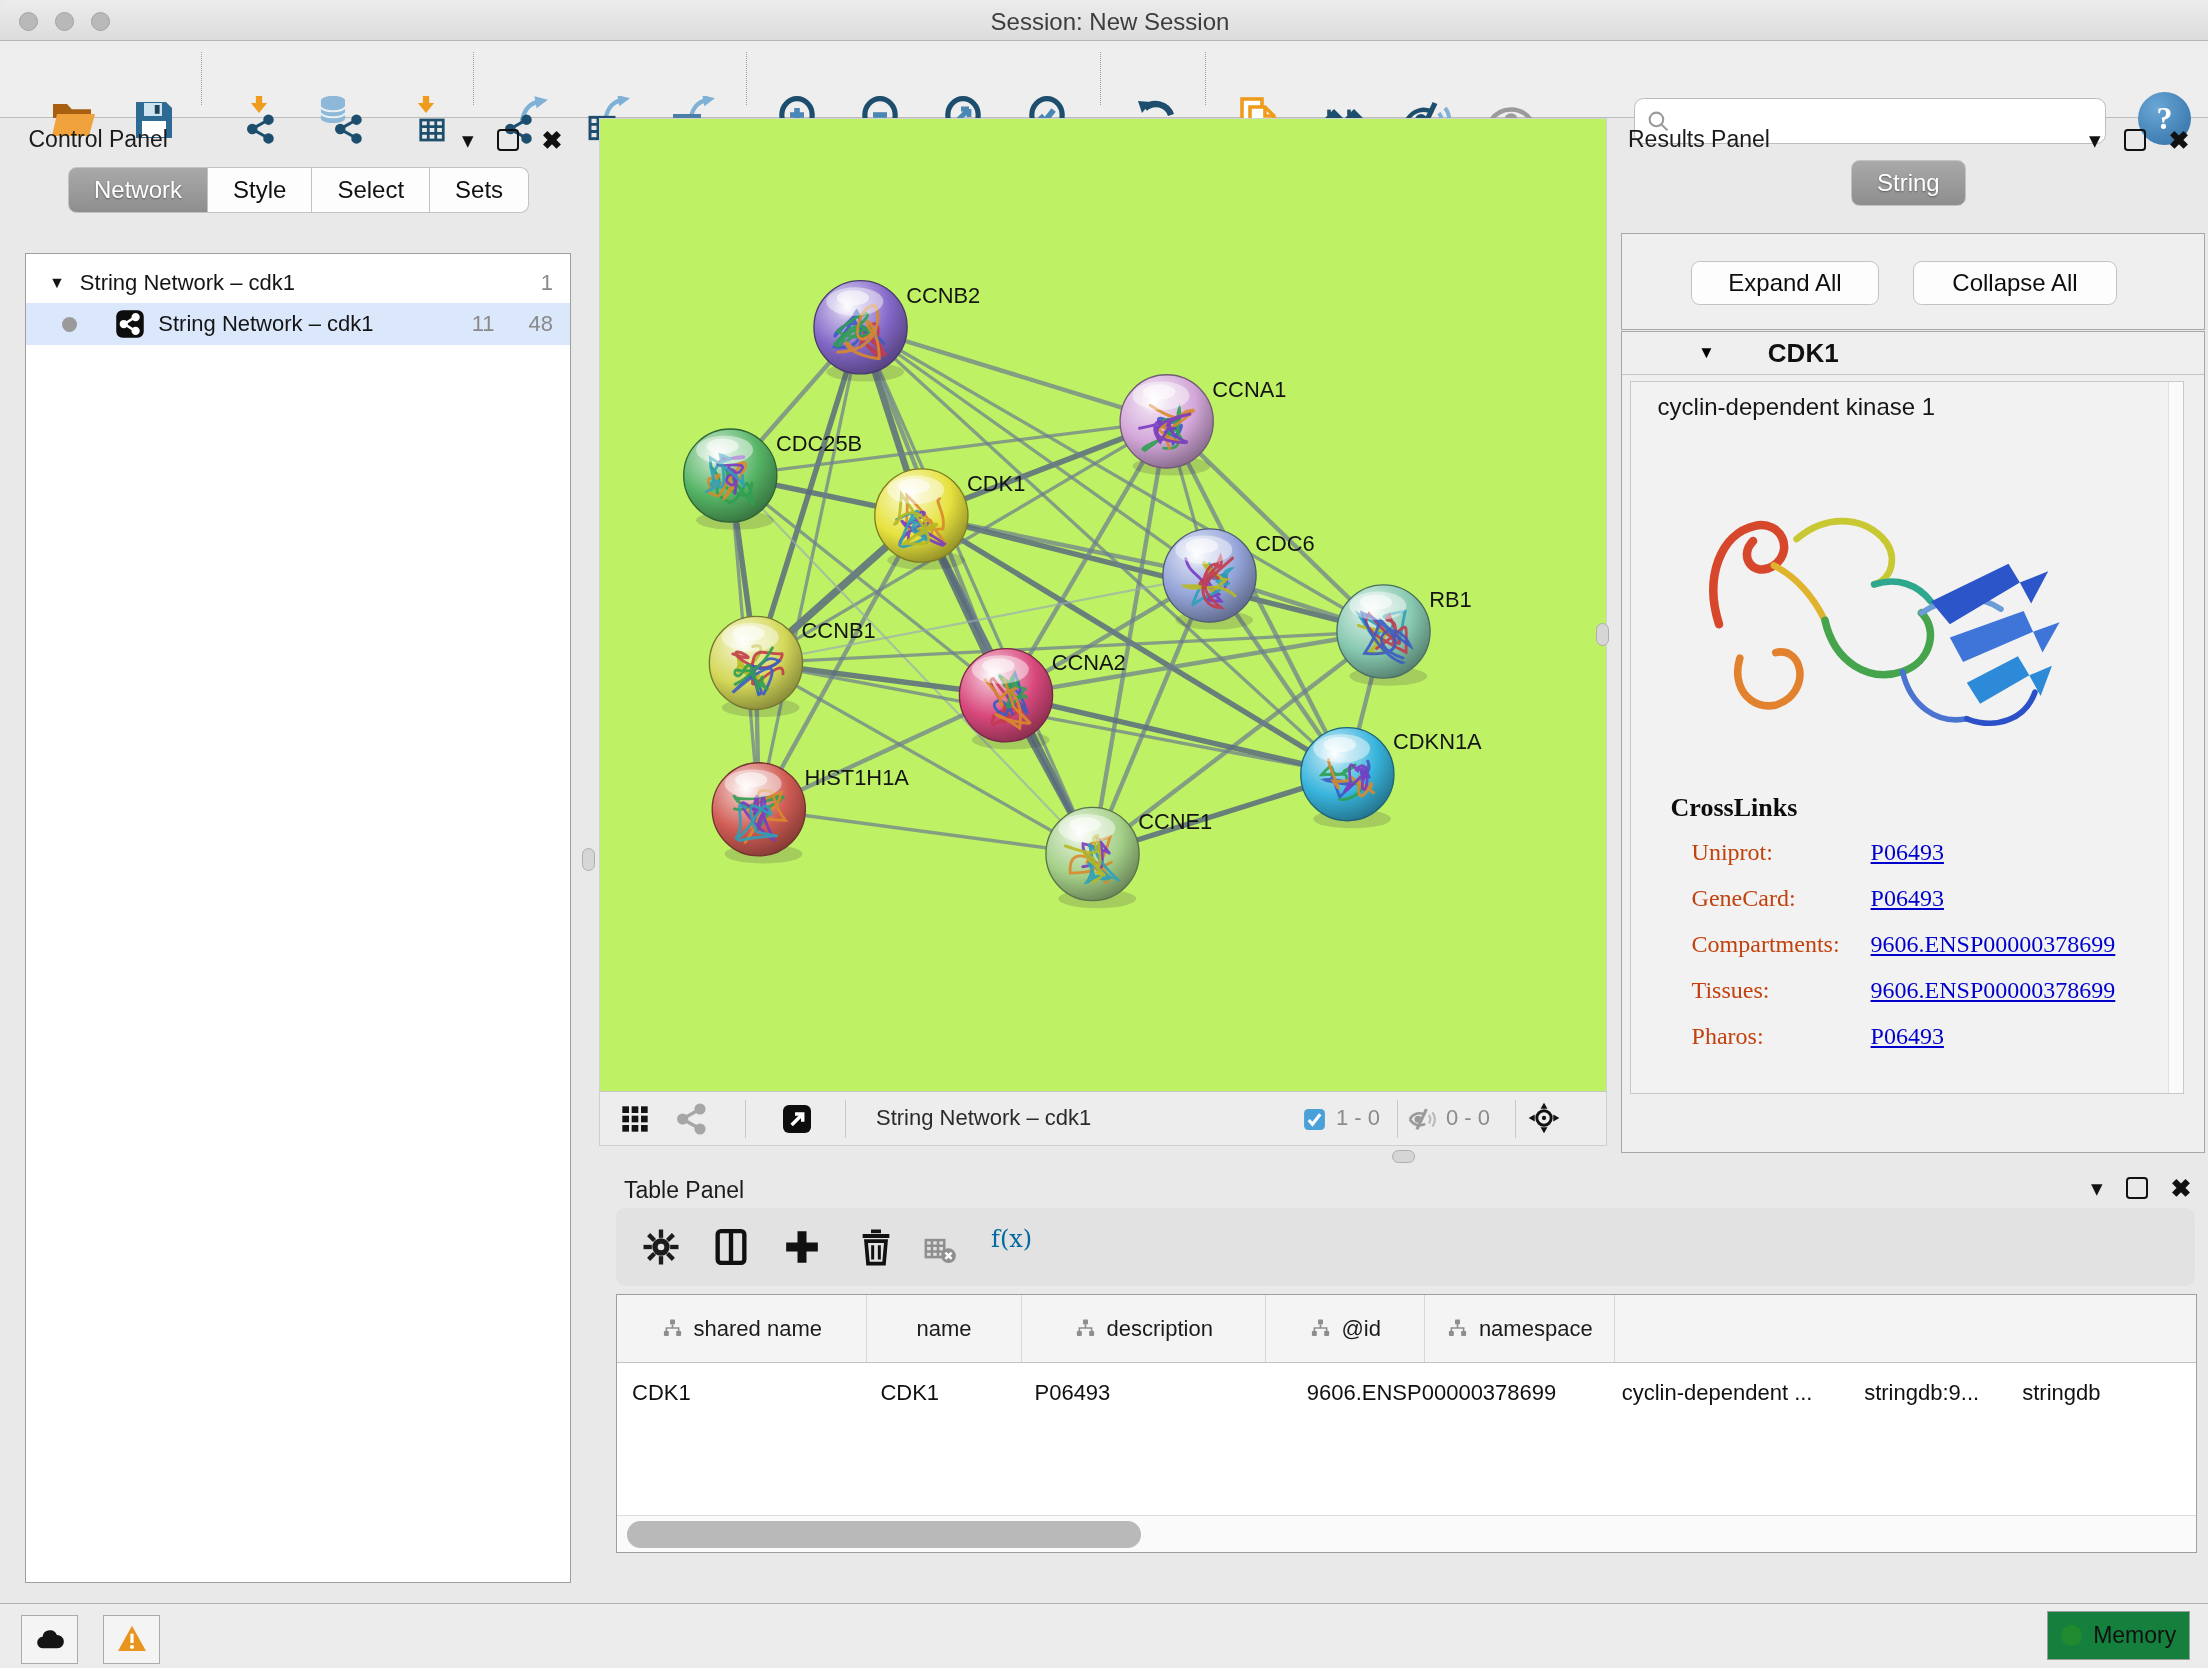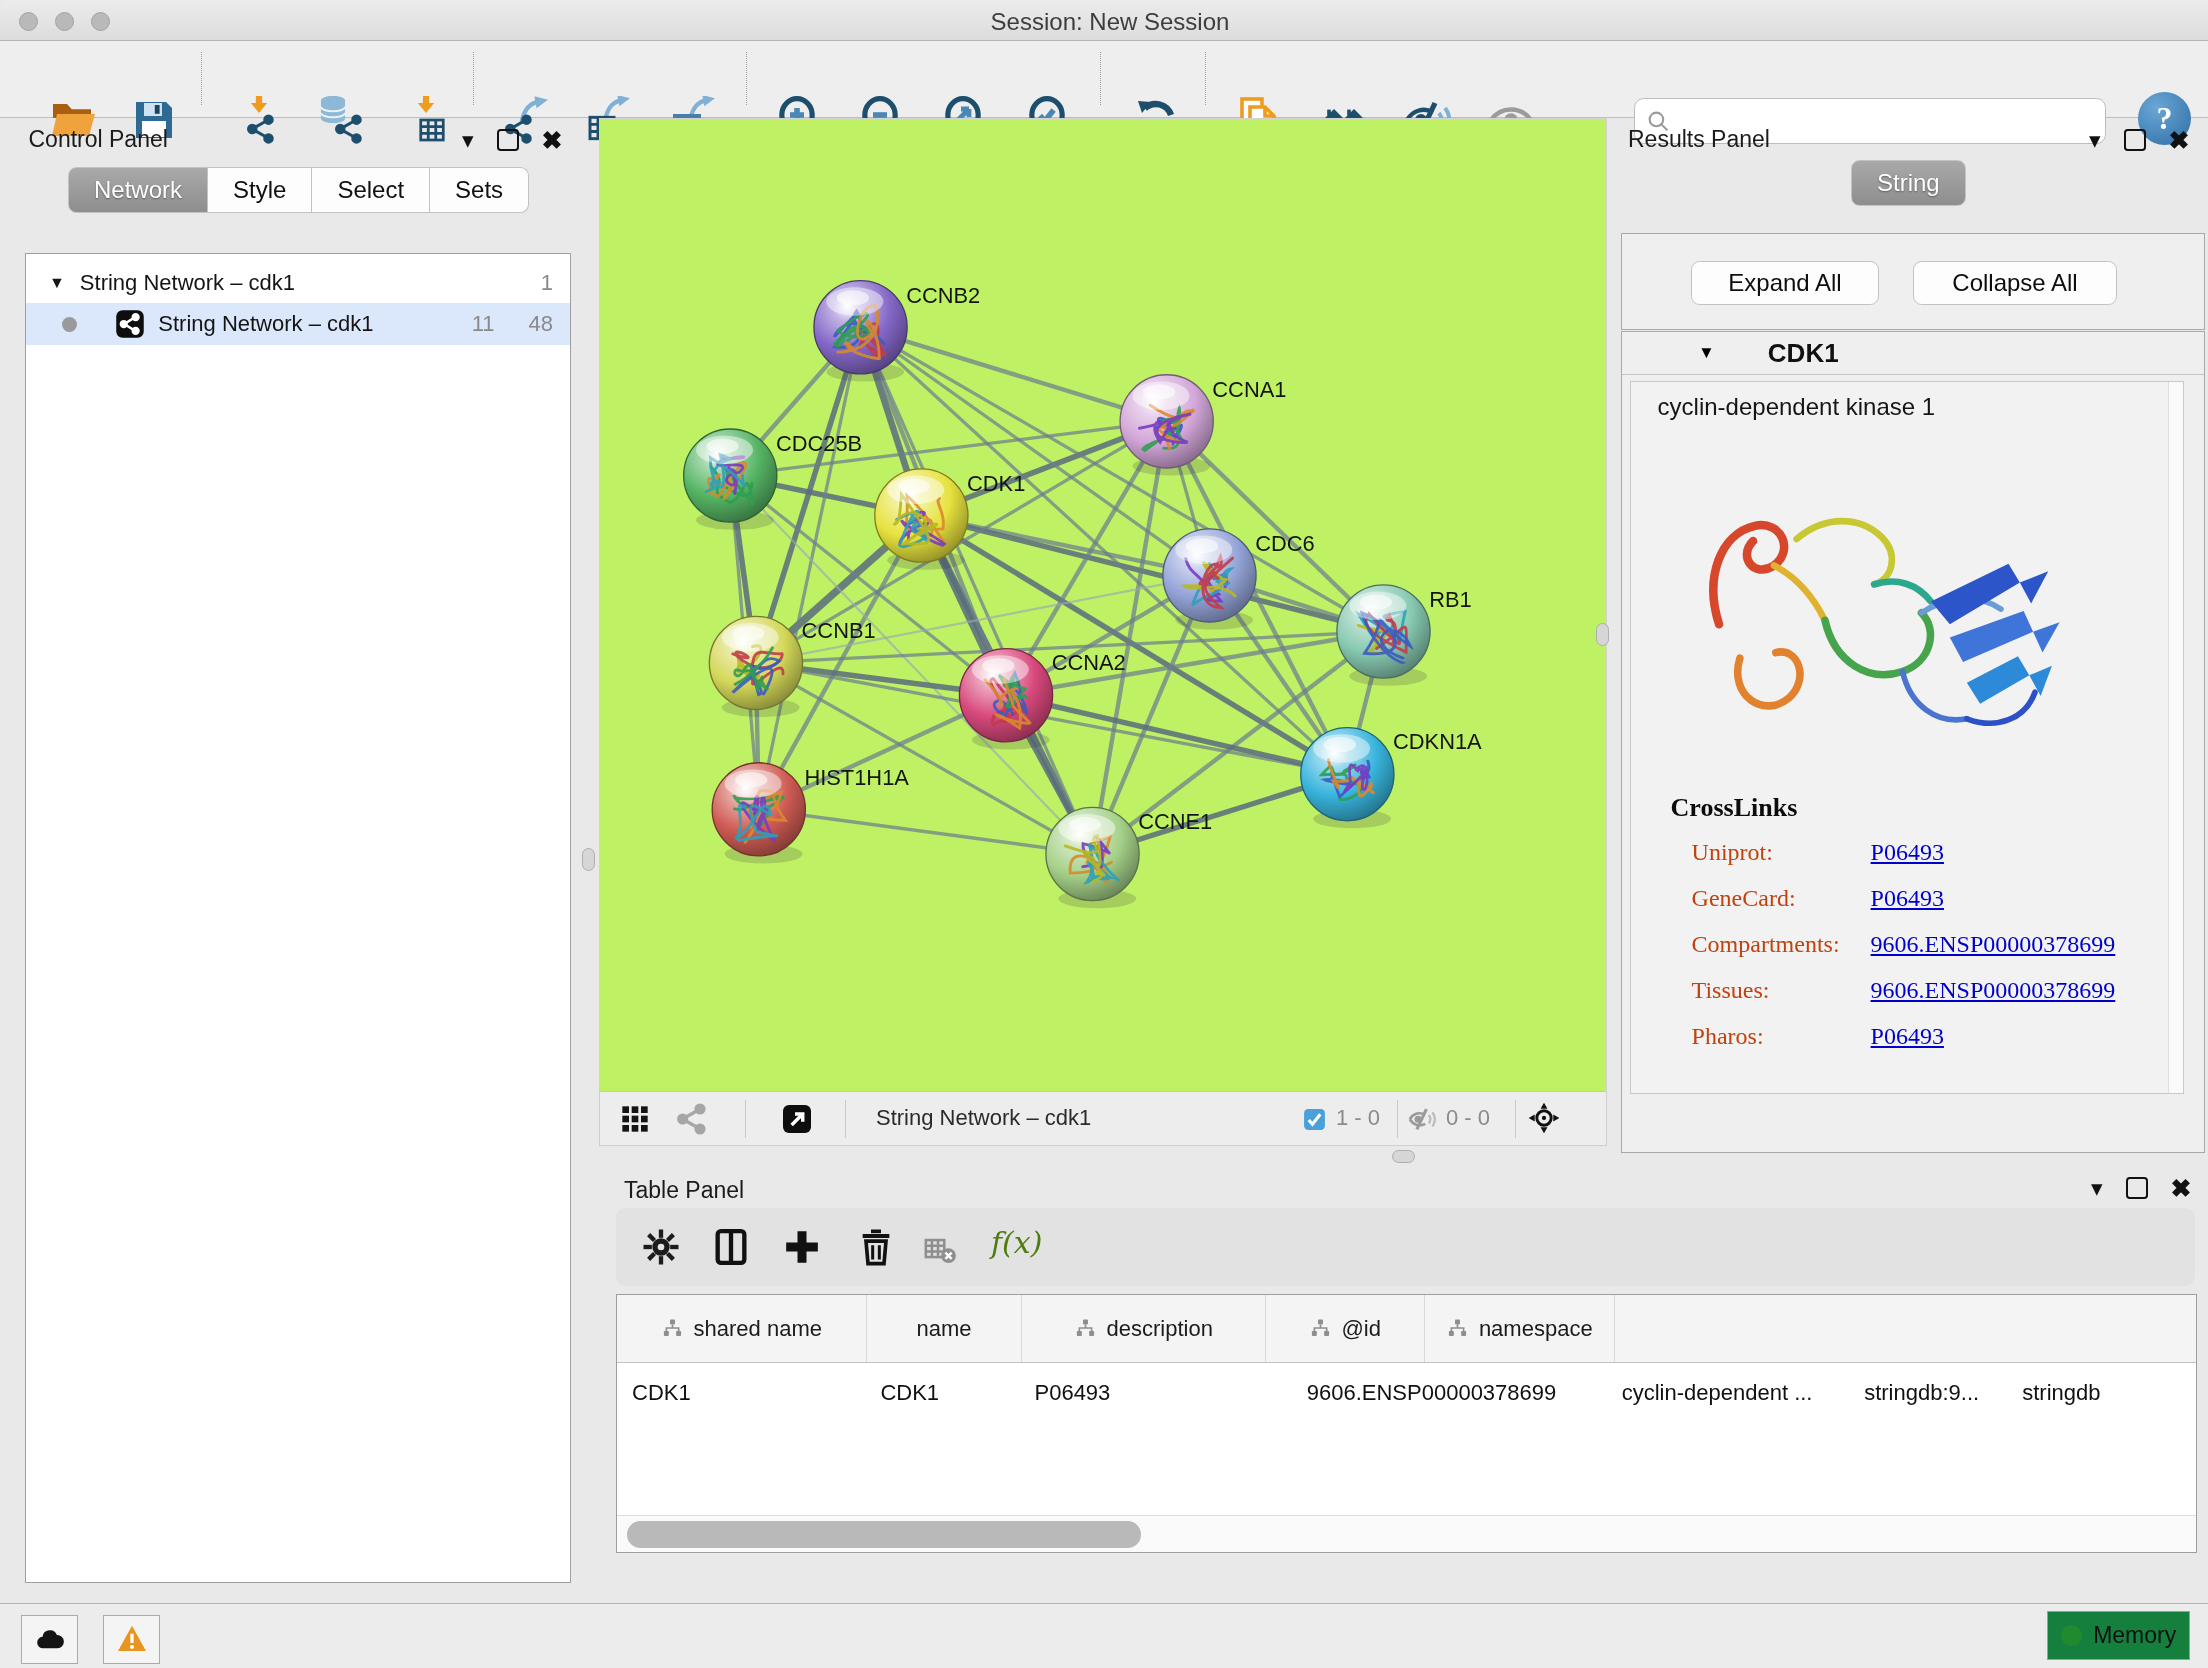--- a/index.html
+++ b/index.html
@@ -83,21 +83,21 @@
   #tbl-scroll{position:absolute;left:0;right:0;bottom:0;height:36px;background:#fafafa;border-top:1px solid #ddd;}
   #tbl-thumb{position:absolute;left:9.5px;top:4.8px;width:514px;height:27px;border-radius:13.3px;background:#b9b9b9;}
   
   #statusbar{position:absolute;left:0;top:1603px;width:2208px;height:66px;background:#ececec;border-top:1px solid #b2b2b2;}
   .sbtn{position:absolute;top:10.5px;width:57px;height:49px;background:#f4f4f4;border:1px solid #ababab;
     display:flex;align-items:center;justify-content:center;cursor:pointer;}
   .sbtn svg{width:32px;height:32px;}
   #membtn{position:absolute;left:2047px;top:6.7px;width:143px;height:49px;background:#15803d;border:1px solid #9e9e9e;
     display:flex;align-items:center;justify-content:center;gap:11.4px;font-size:23px;color:#111;cursor:pointer;}
   #memdot{width:21px;height:21px;border-radius:50%;}
-  .fx{font-family:"DejaVu Serif",serif;font-style:italic;font-size:30px;color:#4d7c0f;}
+  .fx{font-family:"DejaVu Serif",serif;font-size:24px;color:#0369a1;}
 </style>
 </head>
 <body>
 
 <svg width="0" height="0" style="position:absolute">
 <defs>
 <symbol id="i-share" viewBox="0 0 24 24">
         <g stroke="#1d4e6d" stroke-width="2.4" fill="#1d4e6d">
           <circle cx="5" cy="12" r="3"></circle>
           <circle cx="18" cy="4.5" r="3"></circle>

